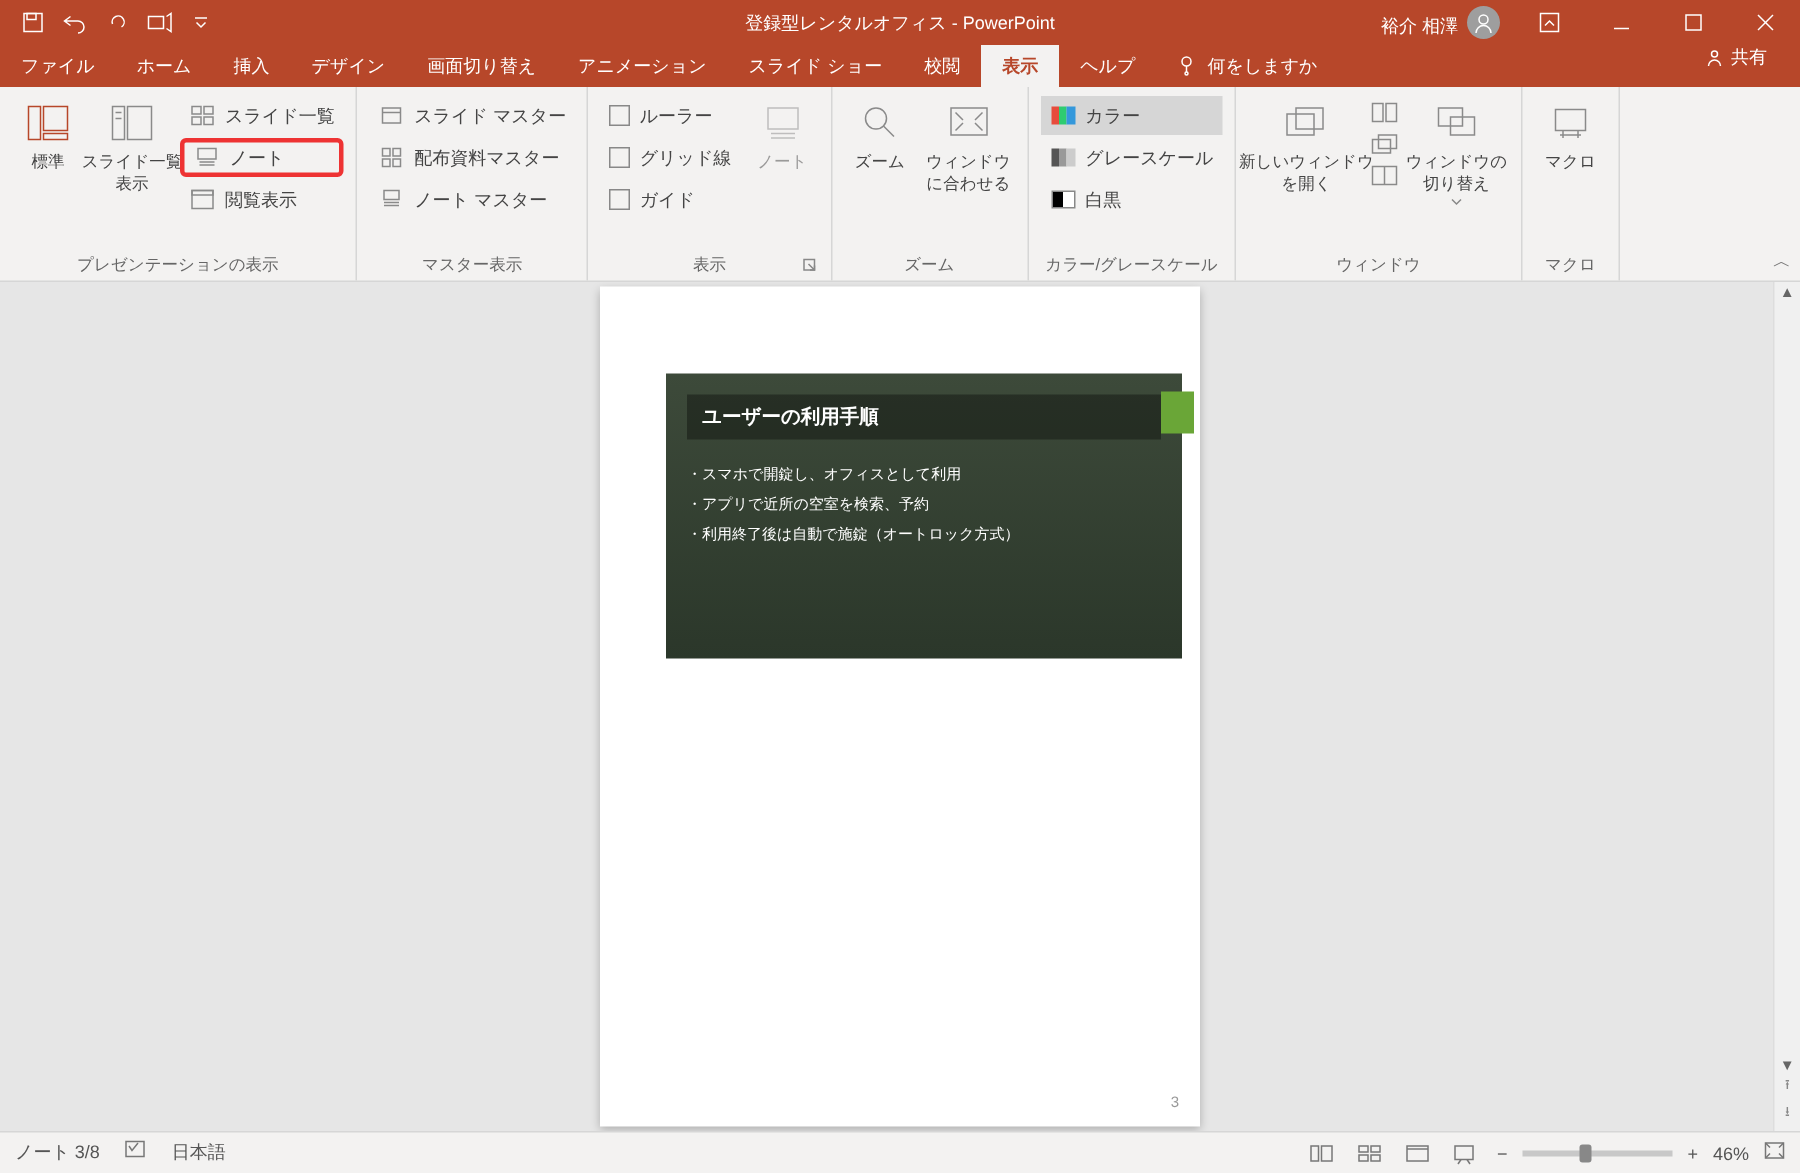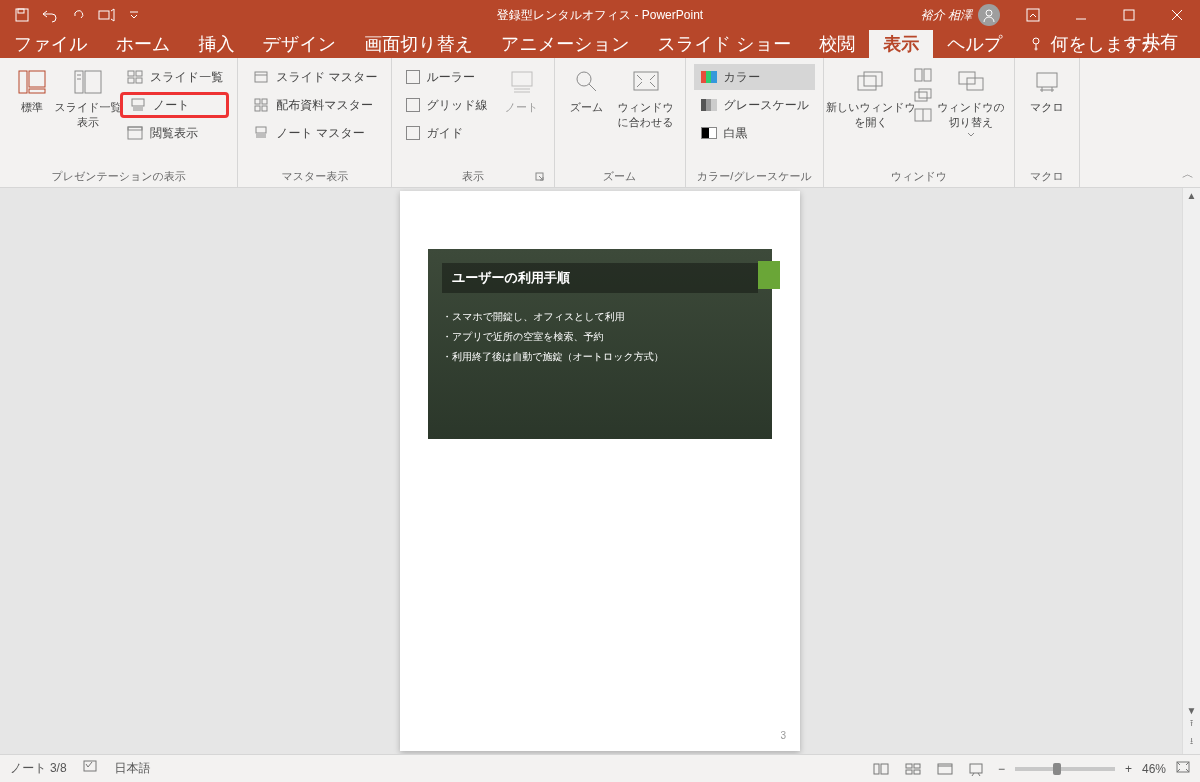--- a/index.html
+++ b/index.html
@@ -5,27 +5,27 @@
   * { margin: 0; padding: 0; box-sizing: border-box; font-family: "Meiryo UI", "Yu Gothic UI", sans-serif; }
   body { width: 1200px; height: 782px; background: #fff; overflow: hidden; position: relative; }
 
   
   .titlebar { height: 30px; background: #b7472a; display: flex; align-items: center; color: #fff; font-size: 12px; position: relative; }
   .qat { display: flex; align-items: center; gap: 4px; padding-left: 10px; }
   .qat-btn { width: 24px; height: 24px; display: flex; align-items: center; justify-content: center; color: #fff; }
   .qat svg { stroke: #fff; fill: none; }
   .title-center { position: absolute; left: 50%; transform: translateX(-50%); }
   .title-right { position: absolute; right: 0; display: flex; align-items: center; gap: 2px; }
-  .user { display: flex; align-items: center; gap: 6px; padding: 0 8px; font-style: italic; }
+  .user { display: flex; align-items: flex-end; gap: 6px; padding: 0 8px; }
   .avatar { width: 22px; height: 22px; border-radius: 50%; background: #9e9e9e; display: flex; align-items: center; justify-content: center; }
   .win-btn { width: 46px; height: 30px; display: flex; align-items: center; justify-content: center; }
   .win-btn svg { stroke: #fff; fill: none; }
 
   
-  .tabs { height: 28px; background: #b7472a; display: flex; align-items: stretch; color: #fff; font-size: 18px; position: relative; }
+  .tabs { height: 28px; background: #b7472a; display: flex; align-items: stretch; color: #fff; font-size: 12px; position: relative; }
   .tab { padding: 0 14px; display: flex; align-items: center; cursor: pointer; }
   .tab.active { background: #f3f2f1; color: #b7472a; font-weight: 600; }
   .tab.tellme { gap: 6px; }
   .tab.share { position: absolute; right: 8px; gap: 4px; }
 
   
   .ribbon { height: 130px; background: #f3f2f1; border-bottom: 1px solid #d6d6d6; display: flex; position: relative; }
   .group { border-right: 1px solid #d6d6d6; padding: 4px 8px 2px 8px; display: flex; flex-direction: column; align-items: center; }
   .group-body { flex: 1; display: flex; align-items: flex-start; gap: 4px; }
   .group-label { font-size: 11px; color: #666; height: 18px; display: flex; align-items: center; justify-content: center; width: 100%; position: relative; }
@@ -47,21 +47,21 @@
 
   .color-swatch { width: 16px; height: 12px; display: inline-block; }
   .swatch-row { display: flex; }
   .swatch-row span { flex:1; }
 
   .collapse-caret { position: absolute; right: 6px; bottom: 4px; font-size: 12px; color: #777; }
 
   
   .canvas { position: absolute; top: 188px; left: 0; right: 0; bottom: 28px; background: #e6e6e6; display: flex; align-items: center; justify-content: center; overflow: hidden; }
   .page { width: 400px; height: 560px; background: #fff; box-shadow: 0 2px 6px rgba(0,0,0,.25); padding: 58px 28px 0 28px; position: relative; }
-  .slide-thumb { width: 344px; height: 190px; background: linear-gradient(#3d4a3a,#2b372a); color: #fff; padding: 14px; font-size: 10px; position: relative; }
+  .slide-thumb { width: 344px; height: 190px; background: linear-gradient(#3d4a3a,#2b372a); color: #fff; padding: 14px; font-size: 10px; position: relative; margin-left: 16px; }
   .slide-title-bar { background: rgba(0,0,0,.35); padding: 6px 10px; font-size: 13px; font-weight: 600; display:flex; align-items:center; position: relative; }
   .slide-title-bar::after { content:""; position:absolute; right:-22px; top:-2px; width:22px; height:28px; background:#6aa637; }
   .slide-ul { margin-top: 14px; line-height: 2; }
   .slide-ul div::before { content: "・"; }
   .notes { font-size: 10px; color: #444; margin-top: 18px; line-height: 1.8; }
   .notes p { margin-bottom: 10px; }
   .pagenum { position: absolute; right: 14px; bottom: 10px; font-size: 10px; color: #999; }
 
   .vscroll { position: absolute; top: 188px; right: 0; bottom: 28px; width: 18px; background: #f0f0f0; border-left: 1px solid #ddd; display:flex; flex-direction:column; align-items:center; justify-content:space-between; padding:2px 0; }
   .vscroll .arrow { font-size: 10px; color:#666; }

